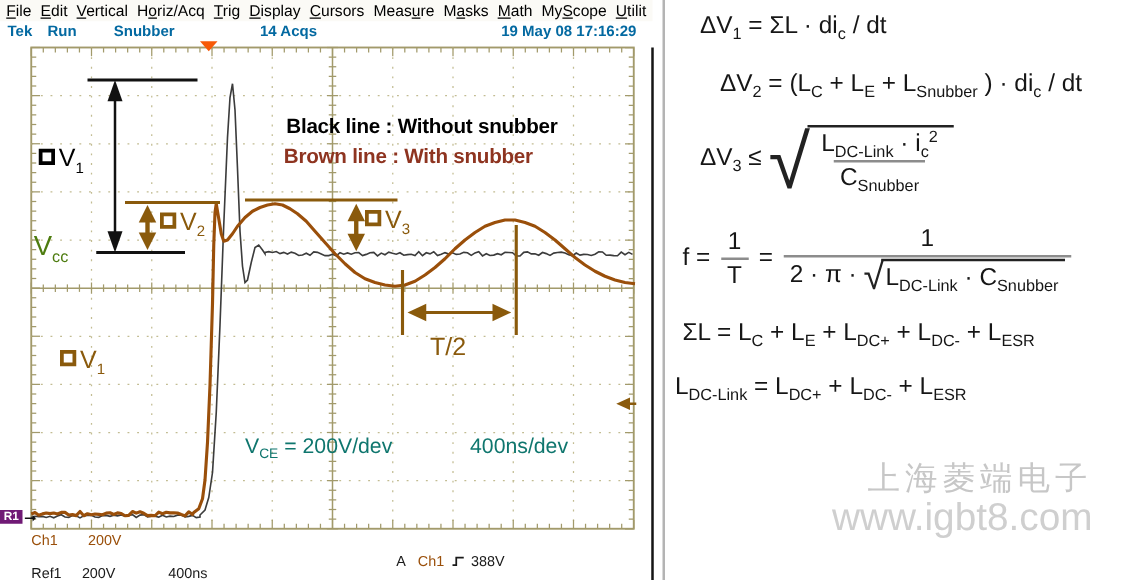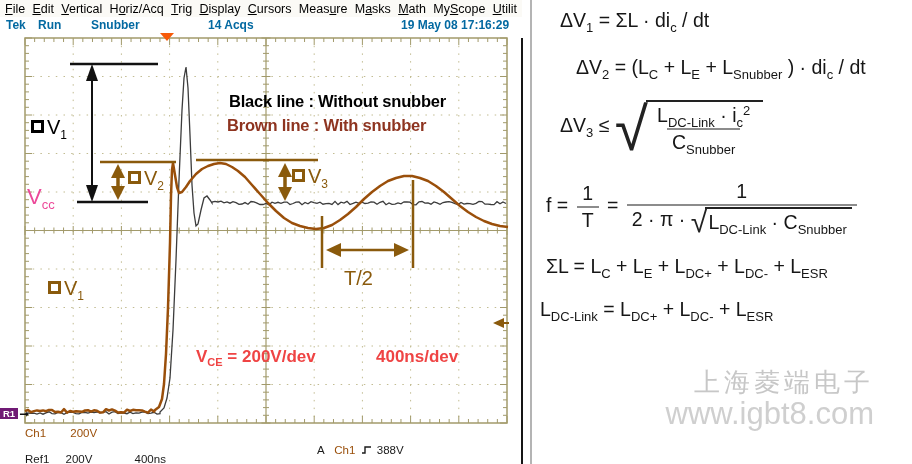--- a/index.html
+++ b/index.html
@@ -16,21 +16,21 @@
   #scope-svg{position:absolute;left:0;top:0;}
   .vline-black{position:absolute;left:521px;top:38px;width:2px;height:426px;background:#151515;}
   .vline-gray{position:absolute;left:530px;top:0;width:2px;height:464px;background:#b4b4b4;}
   
   .glabel{position:absolute;white-space:nowrap;font-size:20px;line-height:1;}
   .glabel sub{font-size:12px;}
   .brown{color:#8a5a0c;}
   .sq{display:inline-block;width:7px;height:7px;border:3px solid currentColor;margin-right:3px;
       vertical-align:1px;}
   .legend{position:absolute;font-size:16.5px;font-weight:700;white-space:nowrap;letter-spacing:-0.2px;margin-top:46px;}
-  .vce{position:absolute;font-size:17px;font-weight:700;white-space:nowrap;color:#ef4444;}
+  .vce{position:absolute;font-size:17px;font-weight:400;white-space:nowrap;color:#0f766e;}
   .vce sub{font-size:11px;}
   .t2{position:absolute;font-size:20px;font-weight:500;}
   
   .ro{position:absolute;font-size:11.5px;white-space:nowrap;color:#1a1a1a;}
   .ro .chn{color:#9a4f0a;}
   .r1box{position:absolute;left:0;top:407px;height:13px;display:flex;align-items:center;}
   .r1box .bx{background:#701a75;color:#fff;font-size:9.5px;font-weight:700;padding:1px 3px;line-height:1;}
   .r1box .ar{font-size:12px;line-height:1;margin-left:1px;color:#111;}
   .slope-icon{display:inline-block;vertical-align:-1px;margin:0 2px;}
   
@@ -427,21 +427,21 @@
         <polygon points="493,323 504,318 504,328" fill="#8a5a0c"></polygon>
         <line x1="504" y1="323" x2="509" y2="323" stroke="#8a5a0c" stroke-width="2"></line>
       </svg>
 
     <div class="legend" style="left:229px;top:46px;color:#000">Black line  : Without snubber</div>
     <div class="legend" id="legend-brown" style="left: 227px; top: 70px; color: rgb(142, 52, 32);">Brown line :  With snubber</div>
 
     <div class="glabel" style="left:31px;top:117px;color:#000">
       <span class="sq"></span><span>V</span><sub>1</sub>
     </div>
-    <div class="glabel" style="left:27px;top:186px;font-size:22px;color:#ec4899">
+    <div class="glabel" style="left:27px;top:186px;font-size:22px;color:#4d7c0f">
       <span>V</span><sub style="font-size:13px">cc</sub>
     </div>
     <div class="glabel brown" style="left:128px;top:168px">
       <span class="sq"></span><span>V</span><sub>2</sub>
     </div>
     <div class="glabel brown" style="left:292px;top:166px">
       <span class="sq"></span><span>V</span><sub>3</sub>
     </div>
     <div class="glabel brown" style="left:48px;top:278px">
       <span class="sq"></span><span>V</span><sub>1</sub>

